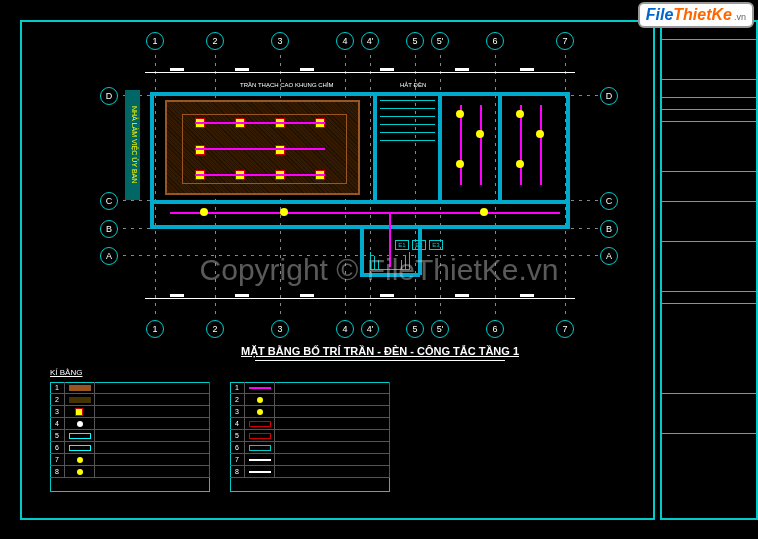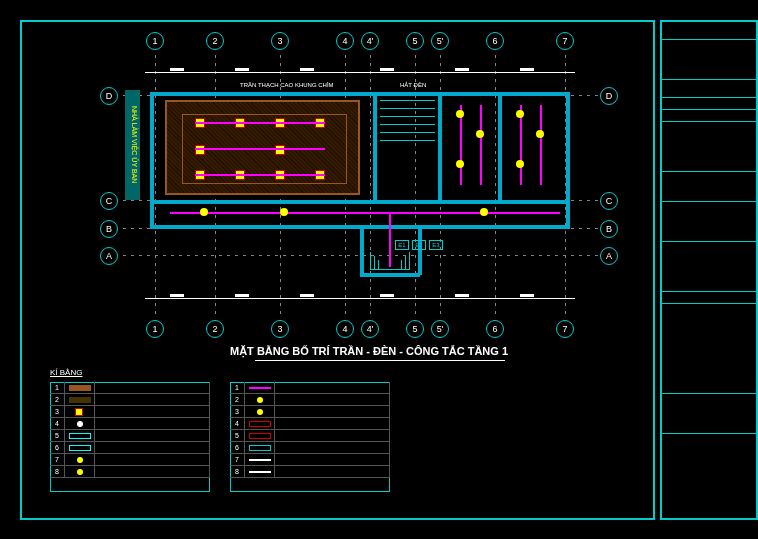--- a/index.html
+++ b/index.html
@@ -22,39 +22,46 @@
 .wall-h { position:absolute; height:4px; background:#00aacc; }
 .wall-v { position:absolute; width:4px; background:#00aacc; }
 .dim-line { position:absolute; background:#fff; }
 .dim-tick { position:absolute; width:6px; height:2px; background:#fff; }
 .coffered { position:absolute; border:2px solid #995522; background:repeating-linear-gradient(45deg,#221100,#221100 1px,#331a00 1px,#331a00 3px); }
 .coffered-inner { position:absolute; border:1px solid #995522; }
 .fixture { position:absolute; width:10px; height:10px; background:#ff0; border:1px solid #c00; }
 .wire { position:absolute; height:2px; background:#f0f; }
 .wire-v { position:absolute; width:2px; background:#f0f; }
 .switch { position:absolute; width:8px; height:8px; background:#ff0; border-radius:50%; }
-.title-text { position:absolute; color:#fff; font-size:11px; font-weight:bold; text-align:left; }
+.title-text { position:absolute; color:#fff; font-size:11px; font-weight:bold; text-align:center;text-decoration:underline; }
 .title-underline { position:absolute; height:1px; background:#fff; }
 .legend-box { position:absolute; border:1px solid #00cccc; }
 .legend-title { position:absolute; color:#fff; font-size:8px; text-decoration:underline; }
 .legend-row { position:absolute; height:12px; border-bottom:1px solid #555; border-right:1px solid #555; }
 .legend-cell1 { position:absolute; width:15px; border-right:1px solid #555; text-align:center; font-size:7px; line-height:12px; }
 .legend-cell2 { position:absolute; width:30px; left:15px; border-right:1px solid #555; }
 .legend-cell3 { position:absolute; left:45px; font-size:6px; line-height:12px; color:#888; padding-left:2px; }
 .sign-block { position:absolute; left:125px; top:90px; width:15px; height:110px; background:#006666; color:#ff0; font-size:7px; writing-mode:vertical-rl; text-align:center; padding:2px; }
 .note-text { position:absolute; color:#fff; font-size:6px; }
 .stair-line { position:absolute; height:1px; background:#0cc; }
 .swatch { width:22px; height:6px; margin:3px 4px; }
 .panel-box { position:absolute; border:1px solid #0cc; width:14px; height:10px; font-size:6px; text-align:center; line-height:8px; color:#0cc; }
 </style>
 </head>
 <body>
 
 <div class="canvas">
 
+  <div class="logo">
+    <div class="logo-box">
+      <span class="logo-file">File</span>
+      <span class="logo-tk">ThietKe</span>
+      <span class="logo-vn">.vn</span>
+    </div>
+  </div>
 
   <div class="frame outer-frame"></div>
 
   <div class="title-block">
     <div class="tb-row"></div>
     <div class="tb-row" style="min-height:40px"></div>
     <div class="tb-row"></div>
     <div class="tb-row sm"></div>
     <div class="tb-row sm"></div>
     <div class="tb-row" style="min-height:50px"></div>
@@ -310,14 +317,15 @@
     <div class="legend-cell3"></div>
   </div>
   <div class="legend-row" style="left:230px;top:466px;width:160px">
     <div class="legend-cell1">8</div>
     <div class="legend-cell2">
         <div class="swatch" style="background:#fff;height:2px;margin:5px 4px"></div>
       </div>
     <div class="legend-cell3"></div>
   </div>
 
+  <div class="watermark">Copyright © FileThietKe.vn</div>
 
 </div>
 
 </body></html>

